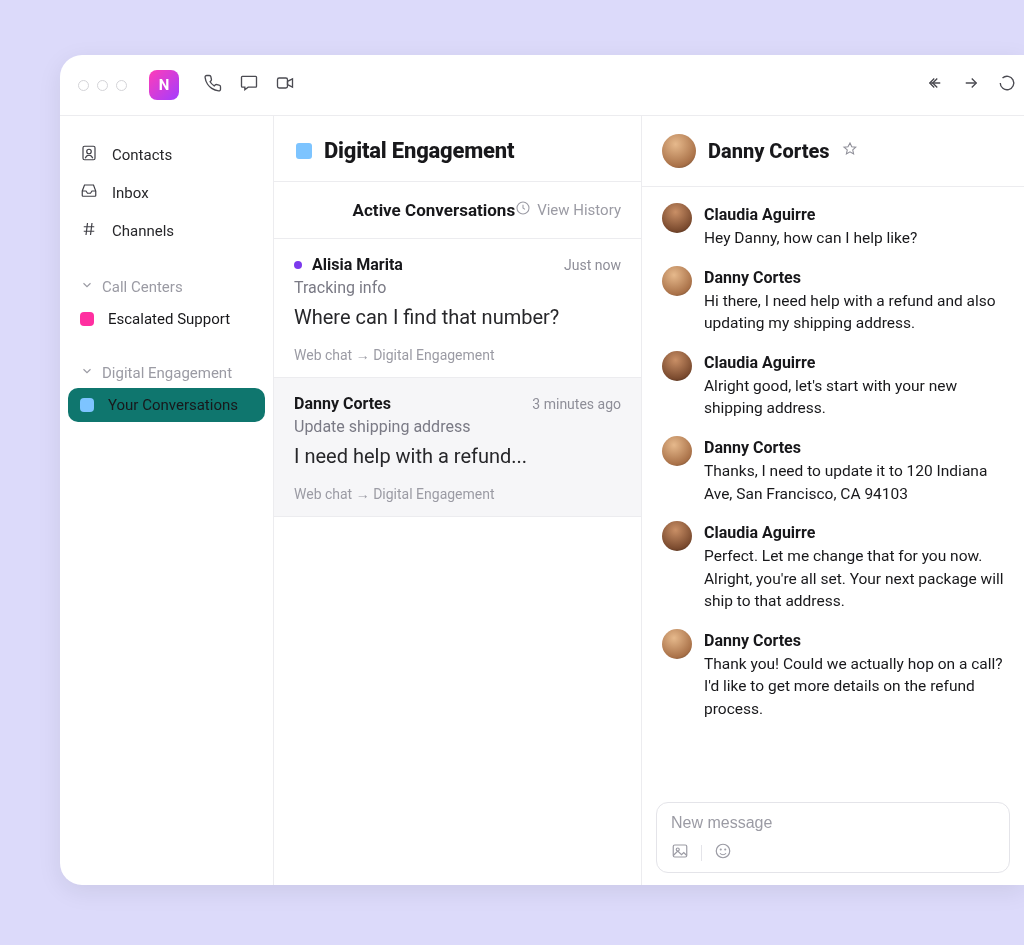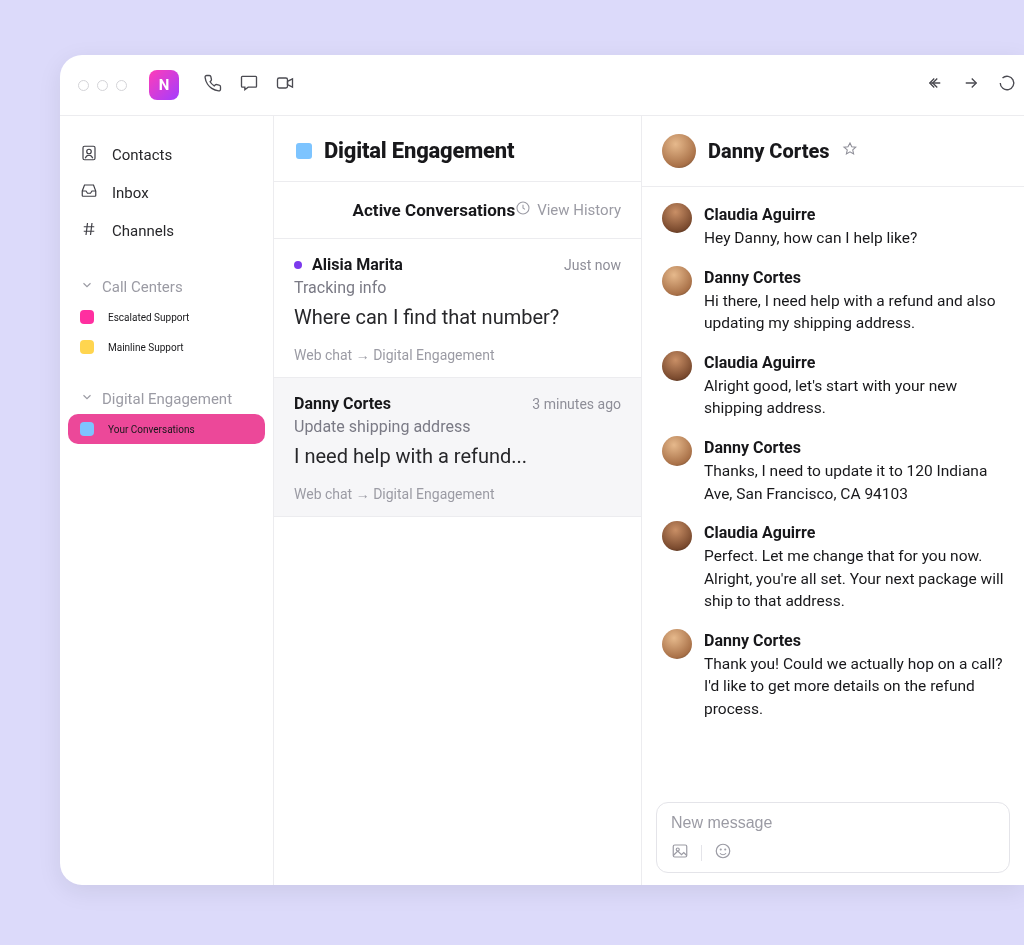--- a/index.html
+++ b/index.html
@@ -61,24 +61,24 @@
   }
   .nav-item svg { width: 18px; height: 18px; stroke: #3f3f46; fill: none; stroke-width: 1.6; }
   .section { margin-top: 22px; }
   .section-hdr {
     display: flex; align-items: center; gap: 8px;
     padding: 6px 12px; color: #9b9ba4; font-size: 15px;
   }
   .section-hdr svg { width: 14px; height: 14px; stroke: #9b9ba4; fill: none; stroke-width: 2; }
   .tag-item {
     display: flex; align-items: center; gap: 14px;
-    padding: 8px 12px; font-size: 10px; border-radius: 10px; cursor: pointer;
+    padding: 8px 12px; font-size: 15px; border-radius: 10px; cursor: pointer;
   }
   .swatch { width: 14px; height: 14px; border-radius: 4px; }
-  .tag-item.active { background: #ec4899; }
+  .tag-item.active { background: #0f766e; }
 
   
   .midcol {
     width: 368px; border-right: 1px solid #ececef;
     display: flex; flex-direction: column; min-height: 0;
   }
   .page-hdr {
     padding: 22px 22px 18px; display: flex; align-items: center; gap: 12px;
     border-bottom: 1px solid #ececef;
   }
@@ -206,24 +206,20 @@
           <div class="section">
             <div class="section-hdr">
               <span><svg viewBox="0 0 24 24">
                   <path d="M6 9l6 6 6-6"></path>
                 </svg></span>
               <span>Call Centers</span>
             </div>
             <div class="tag-item">
               <span class="swatch" style="background: rgb(255, 47, 160);"></span>
               <span>Escalated Support</span>
-            </div>
-            <div class="tag-item">
-              <span class="swatch" style="background: rgb(255, 213, 79);"></span>
-              <span>Mainline Support</span>
             </div>
           </div>
           <div class="section">
             <div class="section-hdr">
               <span><svg viewBox="0 0 24 24">
                   <path d="M6 9l6 6 6-6"></path>
                 </svg></span>
               <span>Digital Engagement</span>
             </div>
             <div class="tag-item active">

